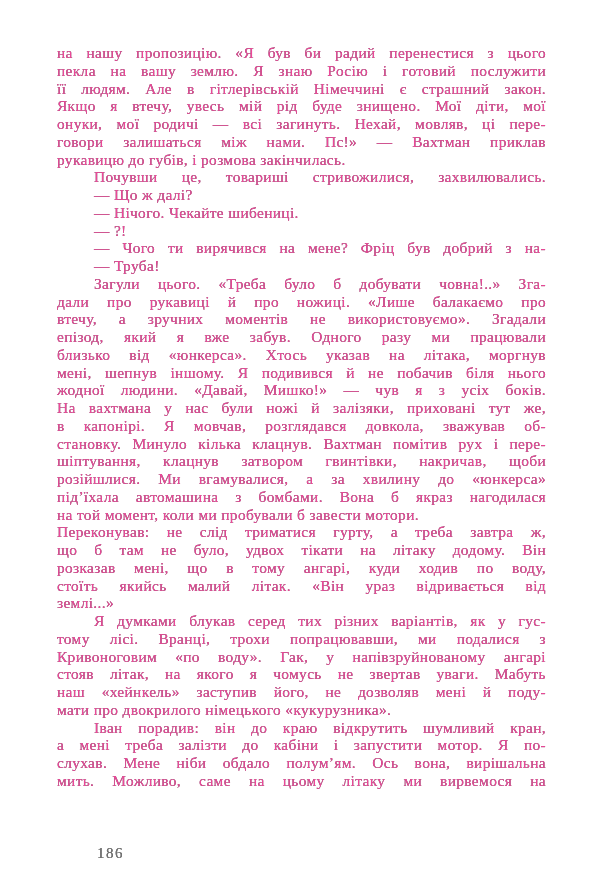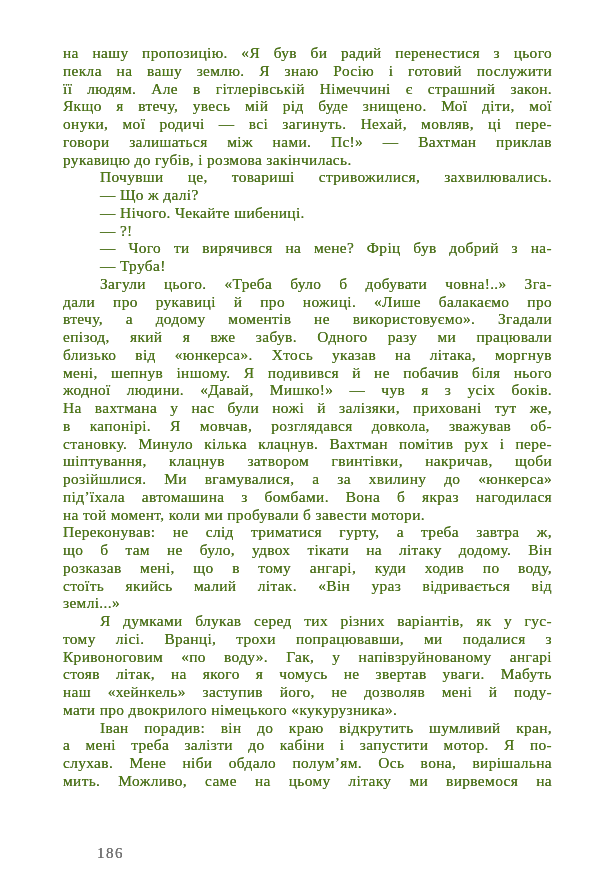--- a/index.html
+++ b/index.html
@@ -9,26 +9,26 @@
   .scan-page {
     position: relative;
     width: 600px;
     height: 878px;
     background: #ffffff;
     overflow: hidden;
   }
 
   .text-block {
     position: absolute;
-    left: 63px;
+    left: 57px;
     top: 44px;
     width: 489px;
     font-size: 15.4px;
     line-height: 17.75px;
-    color: #4d7c0f;
+    color: #ec4899;
     letter-spacing: 0.35px;
     text-shadow: 0 0 0.35px rgba(20,20,20,0.75);
   }
 
   .line {
     text-align: justify;
     text-align-last: justify;
     white-space: nowrap;
     overflow: visible;
   }
@@ -65,21 +65,21 @@
       <div class="line">говори залишаться між нами. Пс!» — Вахтман приклав</div>
       <div class="line last">рукавицю до губів, і розмова закінчилась.</div>
       <div class="line indent">Почувши це, товариші стривожилися, захвилювались.</div>
       <div class="line indent last">— Що ж далі?</div>
       <div class="line indent last">— Нічого. Чекайте шибениці.</div>
       <div class="line indent last">— ?!</div>
       <div class="line indent">— Чого ти вирячився на мене? Фріц був добрий з на-</div>
       <div class="line indent last">— Труба!</div>
       <div class="line indent">Загули цього. «Треба було б добувати човна!..» Зга-</div>
       <div class="line">дали про рукавиці й про ножиці. «Лише балакаємо про</div>
-      <div class="line">втечу, а додому моментів не використовуємо». Згадали</div>
+      <div class="line">втечу, а зручних моментів не використовуємо». Згадали</div>
       <div class="line">епізод, який я вже забув. Одного разу ми працювали</div>
       <div class="line">близько від «юнкерса». Хтось указав на літака, моргнув</div>
       <div class="line">мені, шепнув іншому. Я подивився й не побачив біля нього</div>
       <div class="line">жодної людини. «Давай, Мишко!» — чув я з усіх боків.</div>
       <div class="line">На вахтмана у нас були ножі й залізяки, приховані тут же,</div>
       <div class="line">в капонірі. Я мовчав, розглядався довкола, зважував об-</div>
       <div class="line">становку. Минуло кілька клацнув. Вахтман помітив рух і пере-</div>
       <div class="line">шіптування, клацнув затвором гвинтівки, накричав, щоби</div>
       <div class="line">розійшлися. Ми вгамувалися, а за хвилину до «юнкерса»</div>
       <div class="line">під’їхала автомашина з бомбами. Вона б якраз нагодилася</div>

